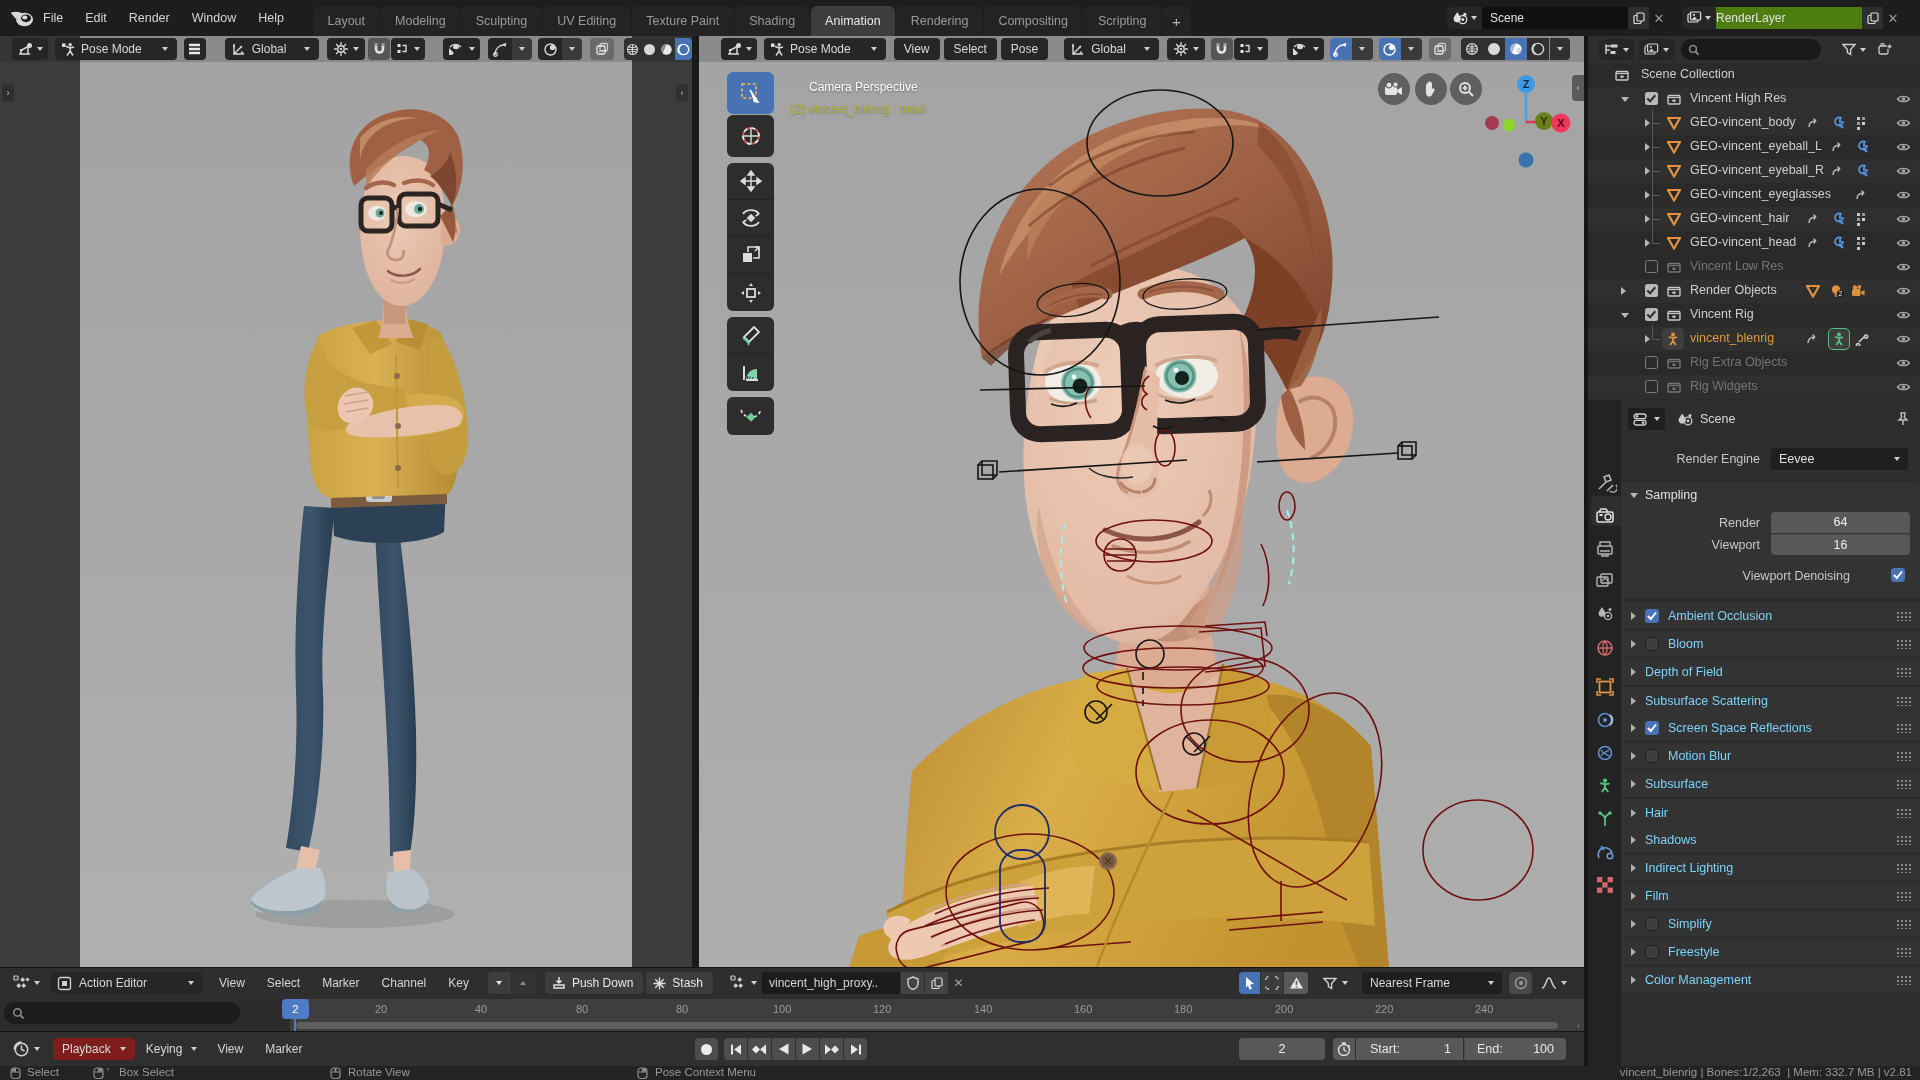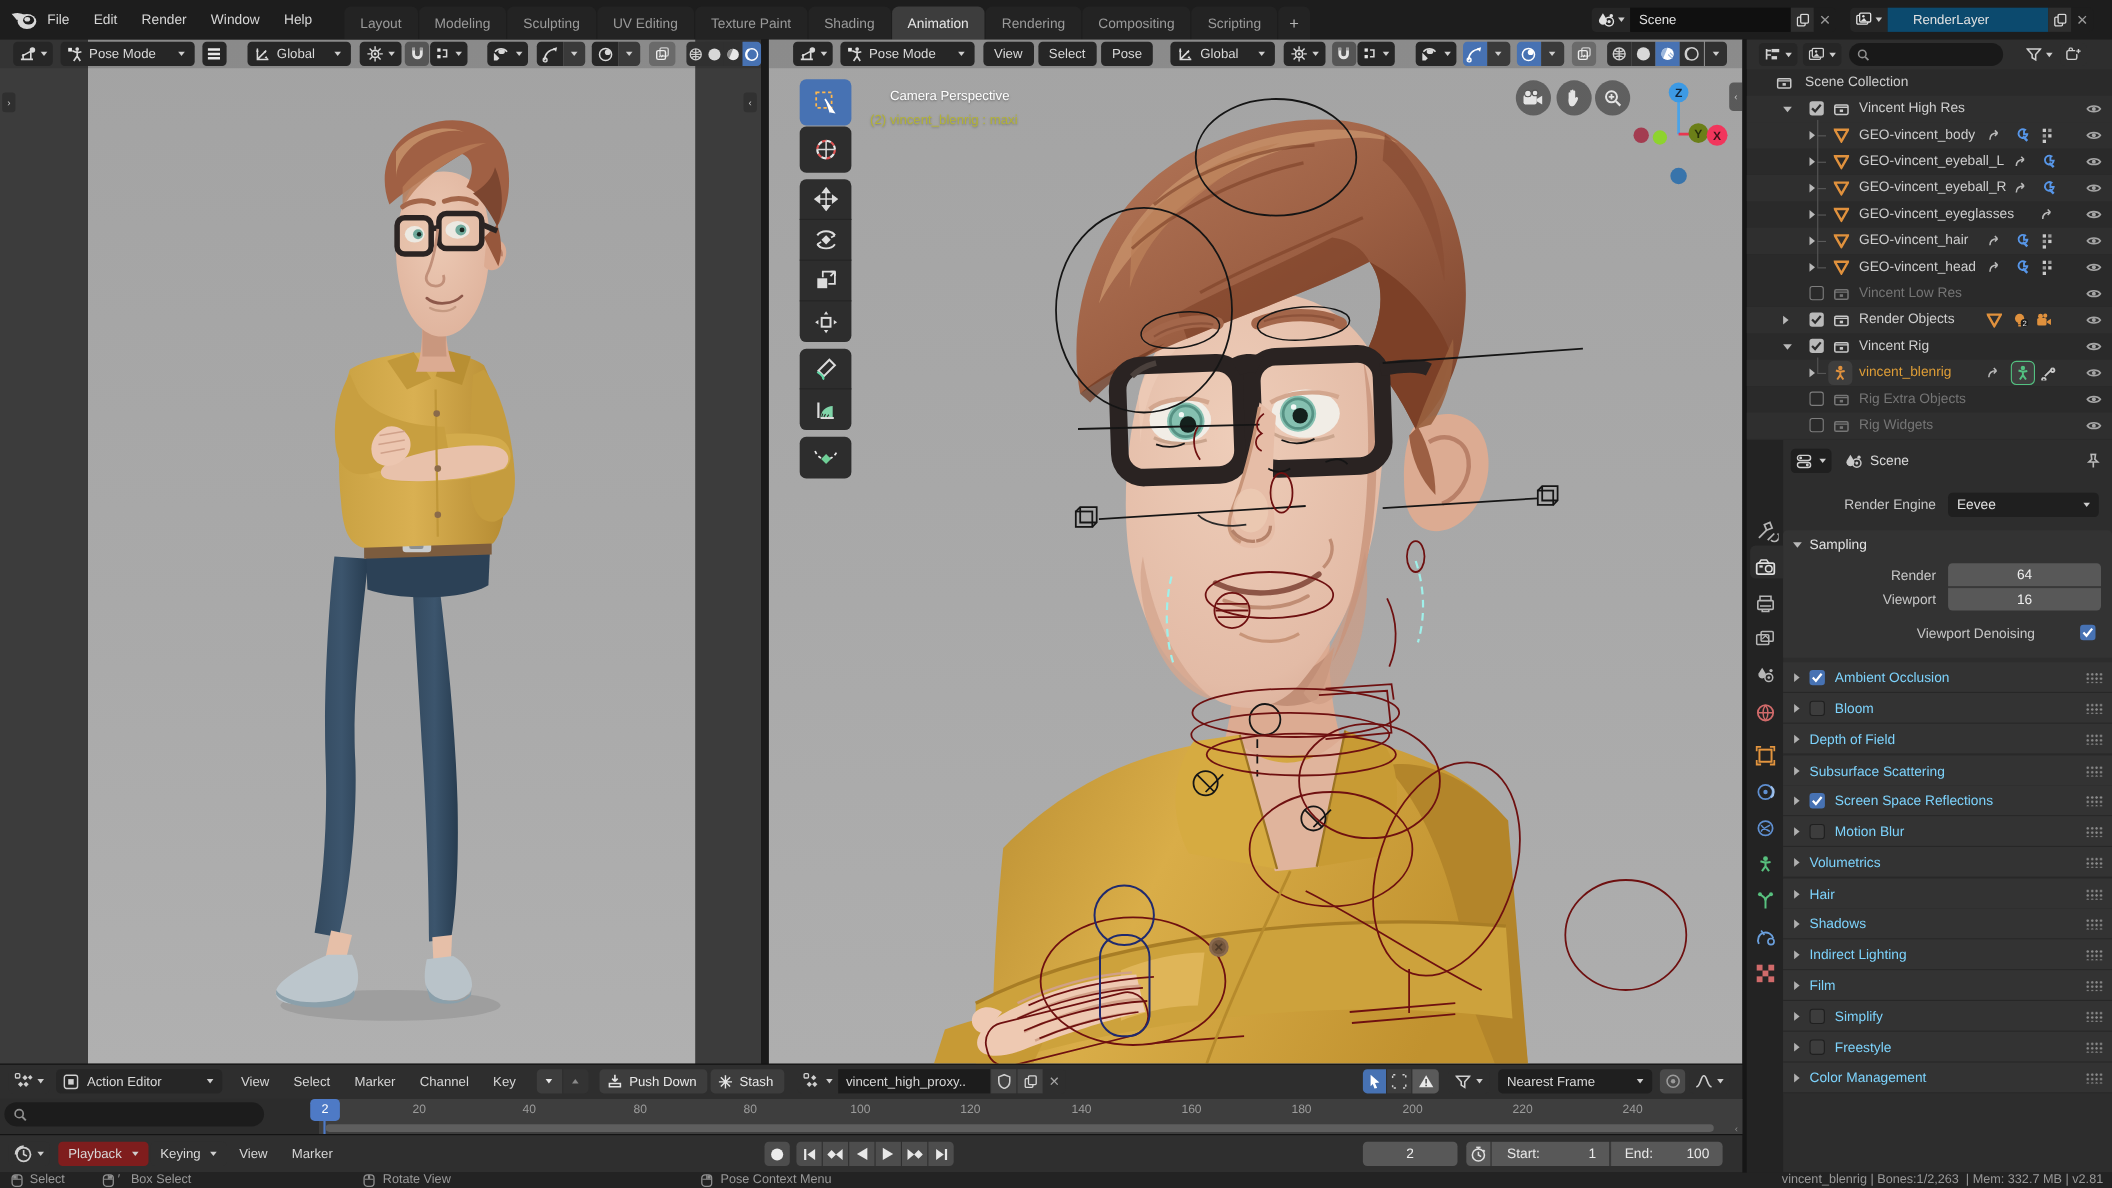--- a/index.html
+++ b/index.html
@@ -70,21 +70,21 @@
   <div class="a f" style="left:1682px;top:7px;height:22px">
     <div class="pill" style="padding:0 5px;border-radius:4px 0 0 4px">
       <svg width="15" height="14" viewBox="0 0 15 14">
           <rect x="1" y="3" width="10" height="8" rx="1" fill="none" stroke="#e0e0e0" stroke-width="1.2"></rect>
           <rect x="3.6" y="1" width="10" height="8" rx="1" fill="#262626" stroke="#e0e0e0" stroke-width="1.2"></rect>
           <circle cx="7" cy="3.8" r="1.1" fill="#e0e0e0"></circle>
           <path d="M4.6,8.4 L7.6,5.4 L10,8.4 Z" fill="#e0e0e0"></path>
         </svg>
       <span class="car" style="margin-left:3px"></span>
     </div>
-    <div style="width:146px;height:22px;background:#0c4a6e;color:#e2e2e2;font-size:12px;display:flex;align-items:center;padding-left:23px">RenderLayer</div>
+    <div style="width:146px;height:22px;background:#4d7c0f;color:#e2e2e2;font-size:12px;display:flex;align-items:center;padding-left:0">RenderLayer</div>
     <div class="pill" style="width:21px;height:22px;border-radius:0;justify-content:center;background:#2e2e2e">
       <svg width="12" height="13" viewBox="0 0 12 13">
           <rect x="1" y="3.5" width="7" height="8" rx="1" fill="none" stroke="#d8d8d8" stroke-width="1.2"></rect>
           <rect x="4" y="1" width="7" height="8" rx="1" fill="#2e2e2e" stroke="#d8d8d8" stroke-width="1.2"></rect>
         </svg>
     </div>
     <div style="width:20px;height:22px;display:flex;align-items:center;justify-content:center;color:#9a9a9a;font-size:13px;background:#1d1d1d;border-radius:0 4px 4px 0">✕</div>
   </div>
 </div>
 
@@ -1123,21 +1123,21 @@
     <div class="dots"></div>
   </div>
 <div class="prow" style="top:742px">
     <div class="oltri"></div>
     <div class="pcb" style="background:#3d3d3d;border:1px solid #1f1f1f"></div>
     <span>Motion Blur</span>
     <div class="dots"></div>
   </div>
 <div class="prow" style="top:770px">
     <div class="oltri"></div>
-    <span>Volumetrics</span>
+    <span>Subsurface</span>
     <div class="dots"></div>
   </div>
 <div class="prow" style="top:799px">
     <div class="oltri"></div>
     <span>Hair</span>
     <div class="dots"></div>
   </div>
 <div class="prow" style="top:826px">
     <div class="oltri"></div>
     <span>Shadows</span>

